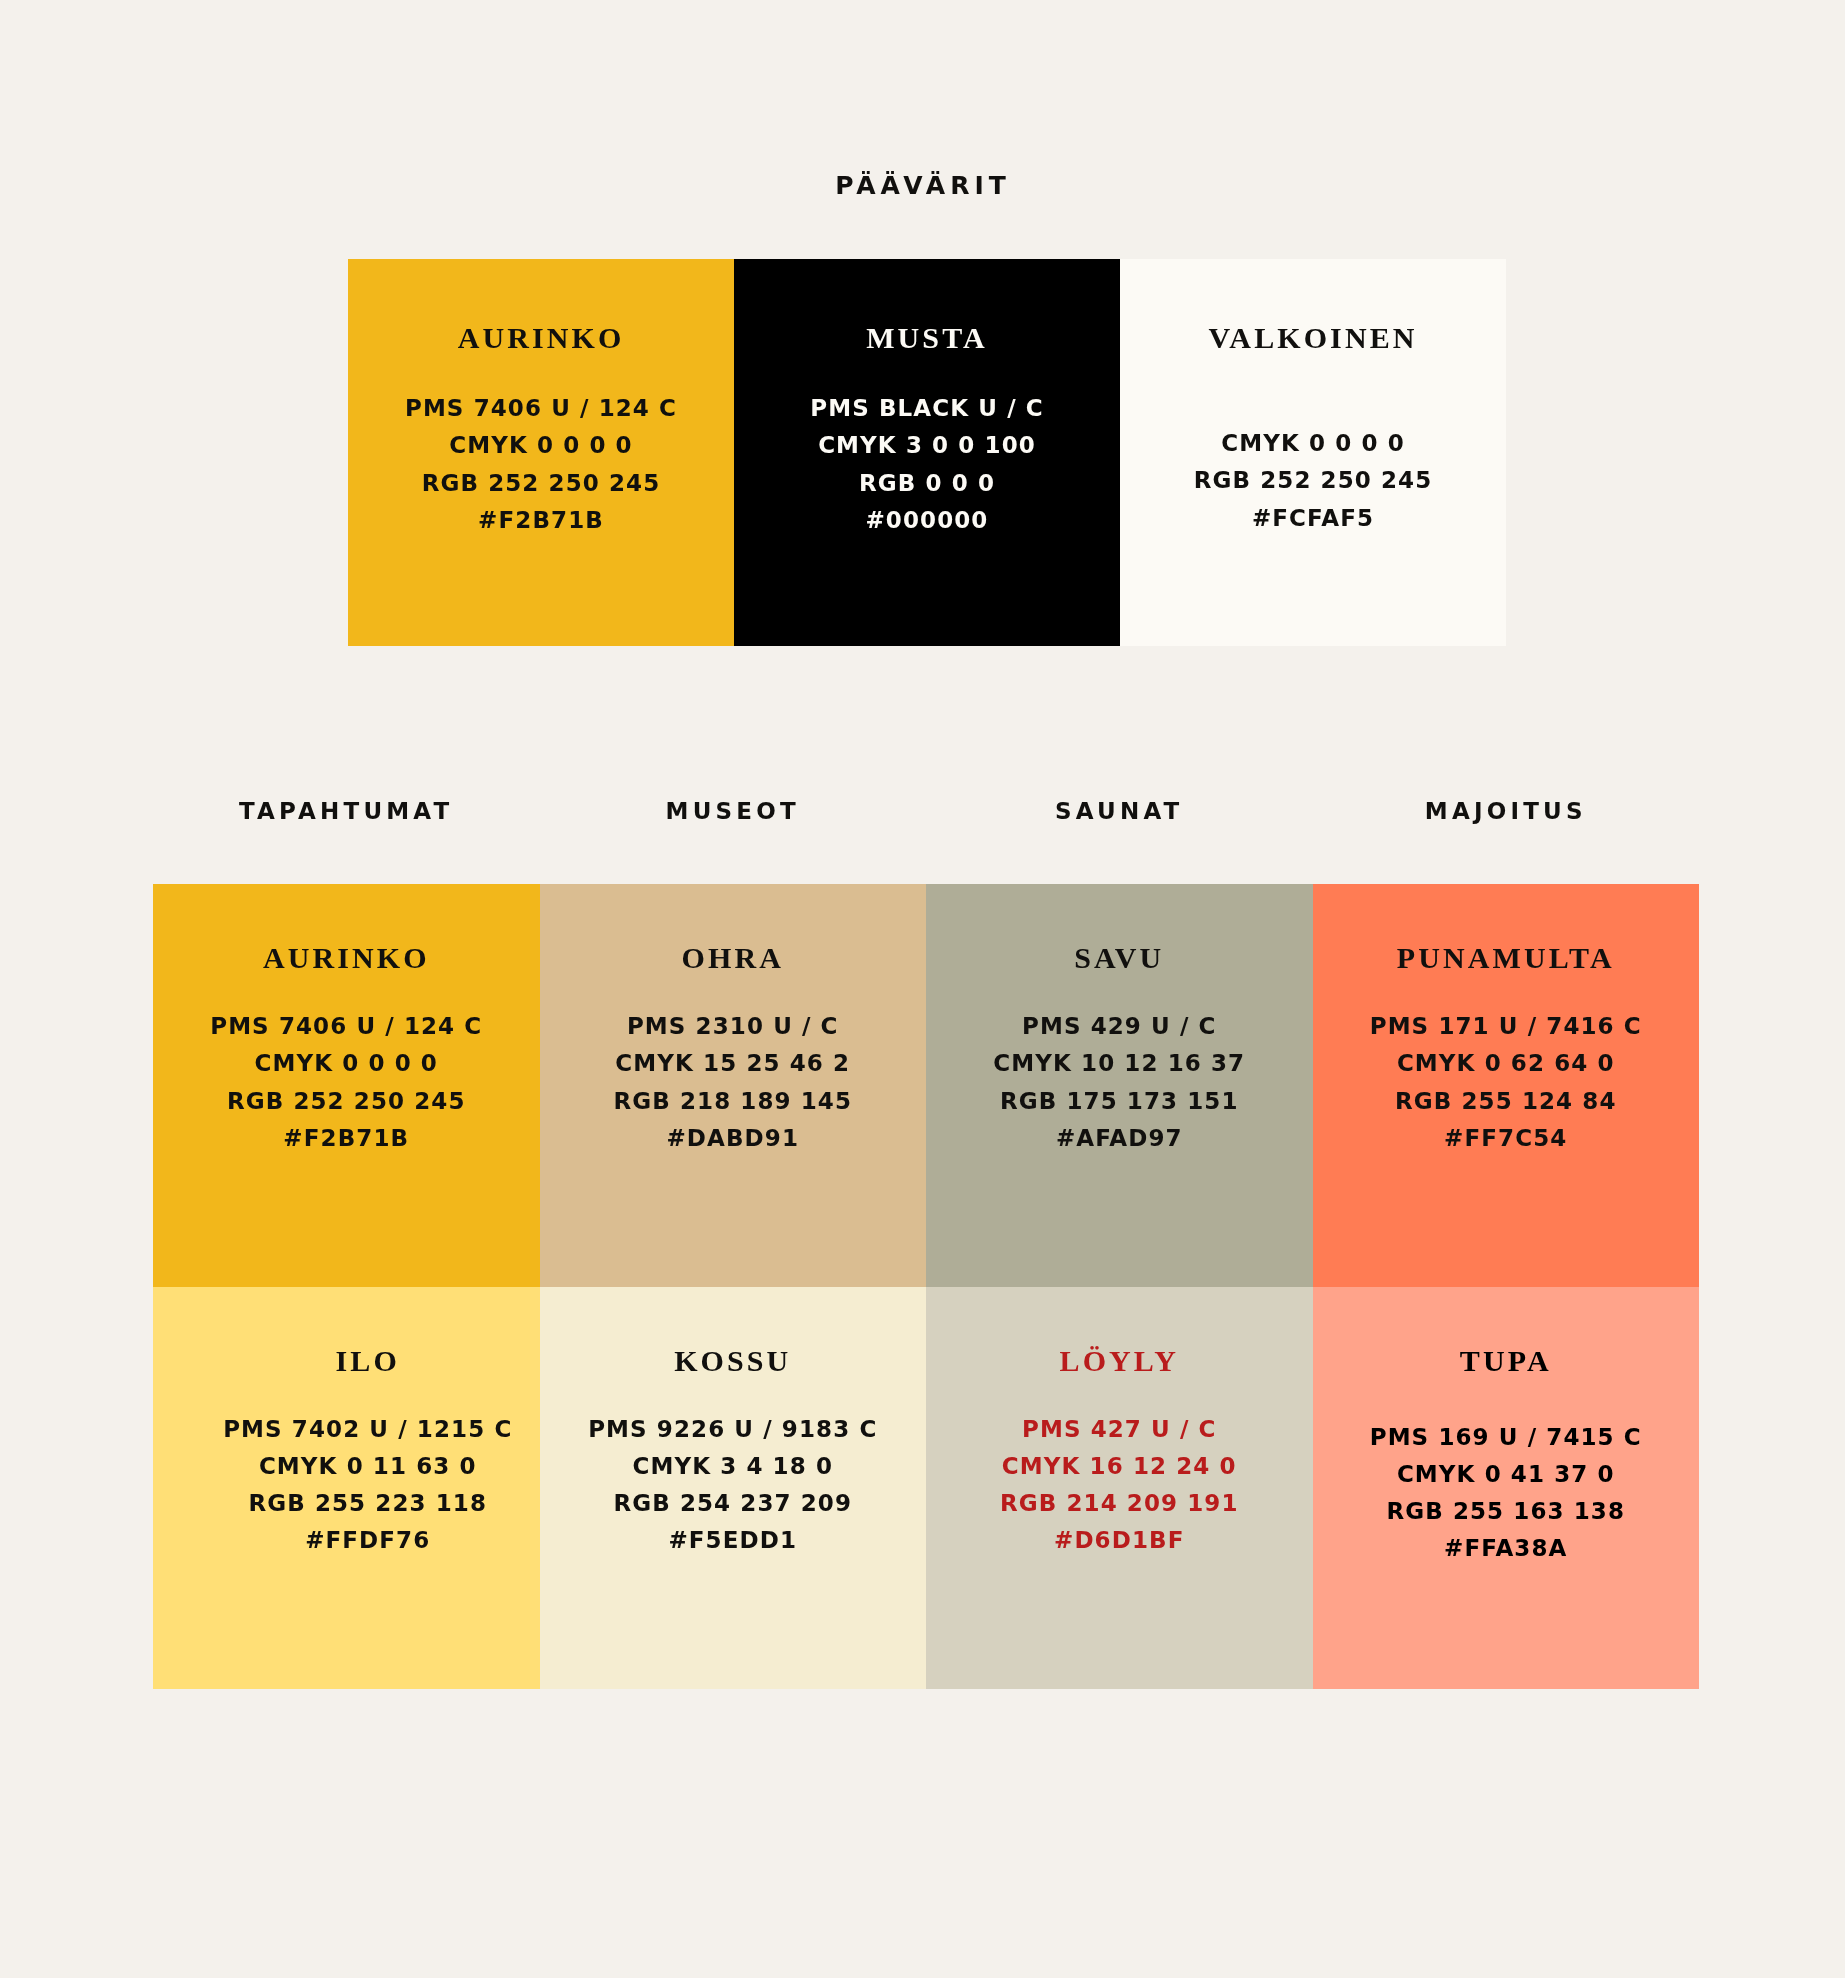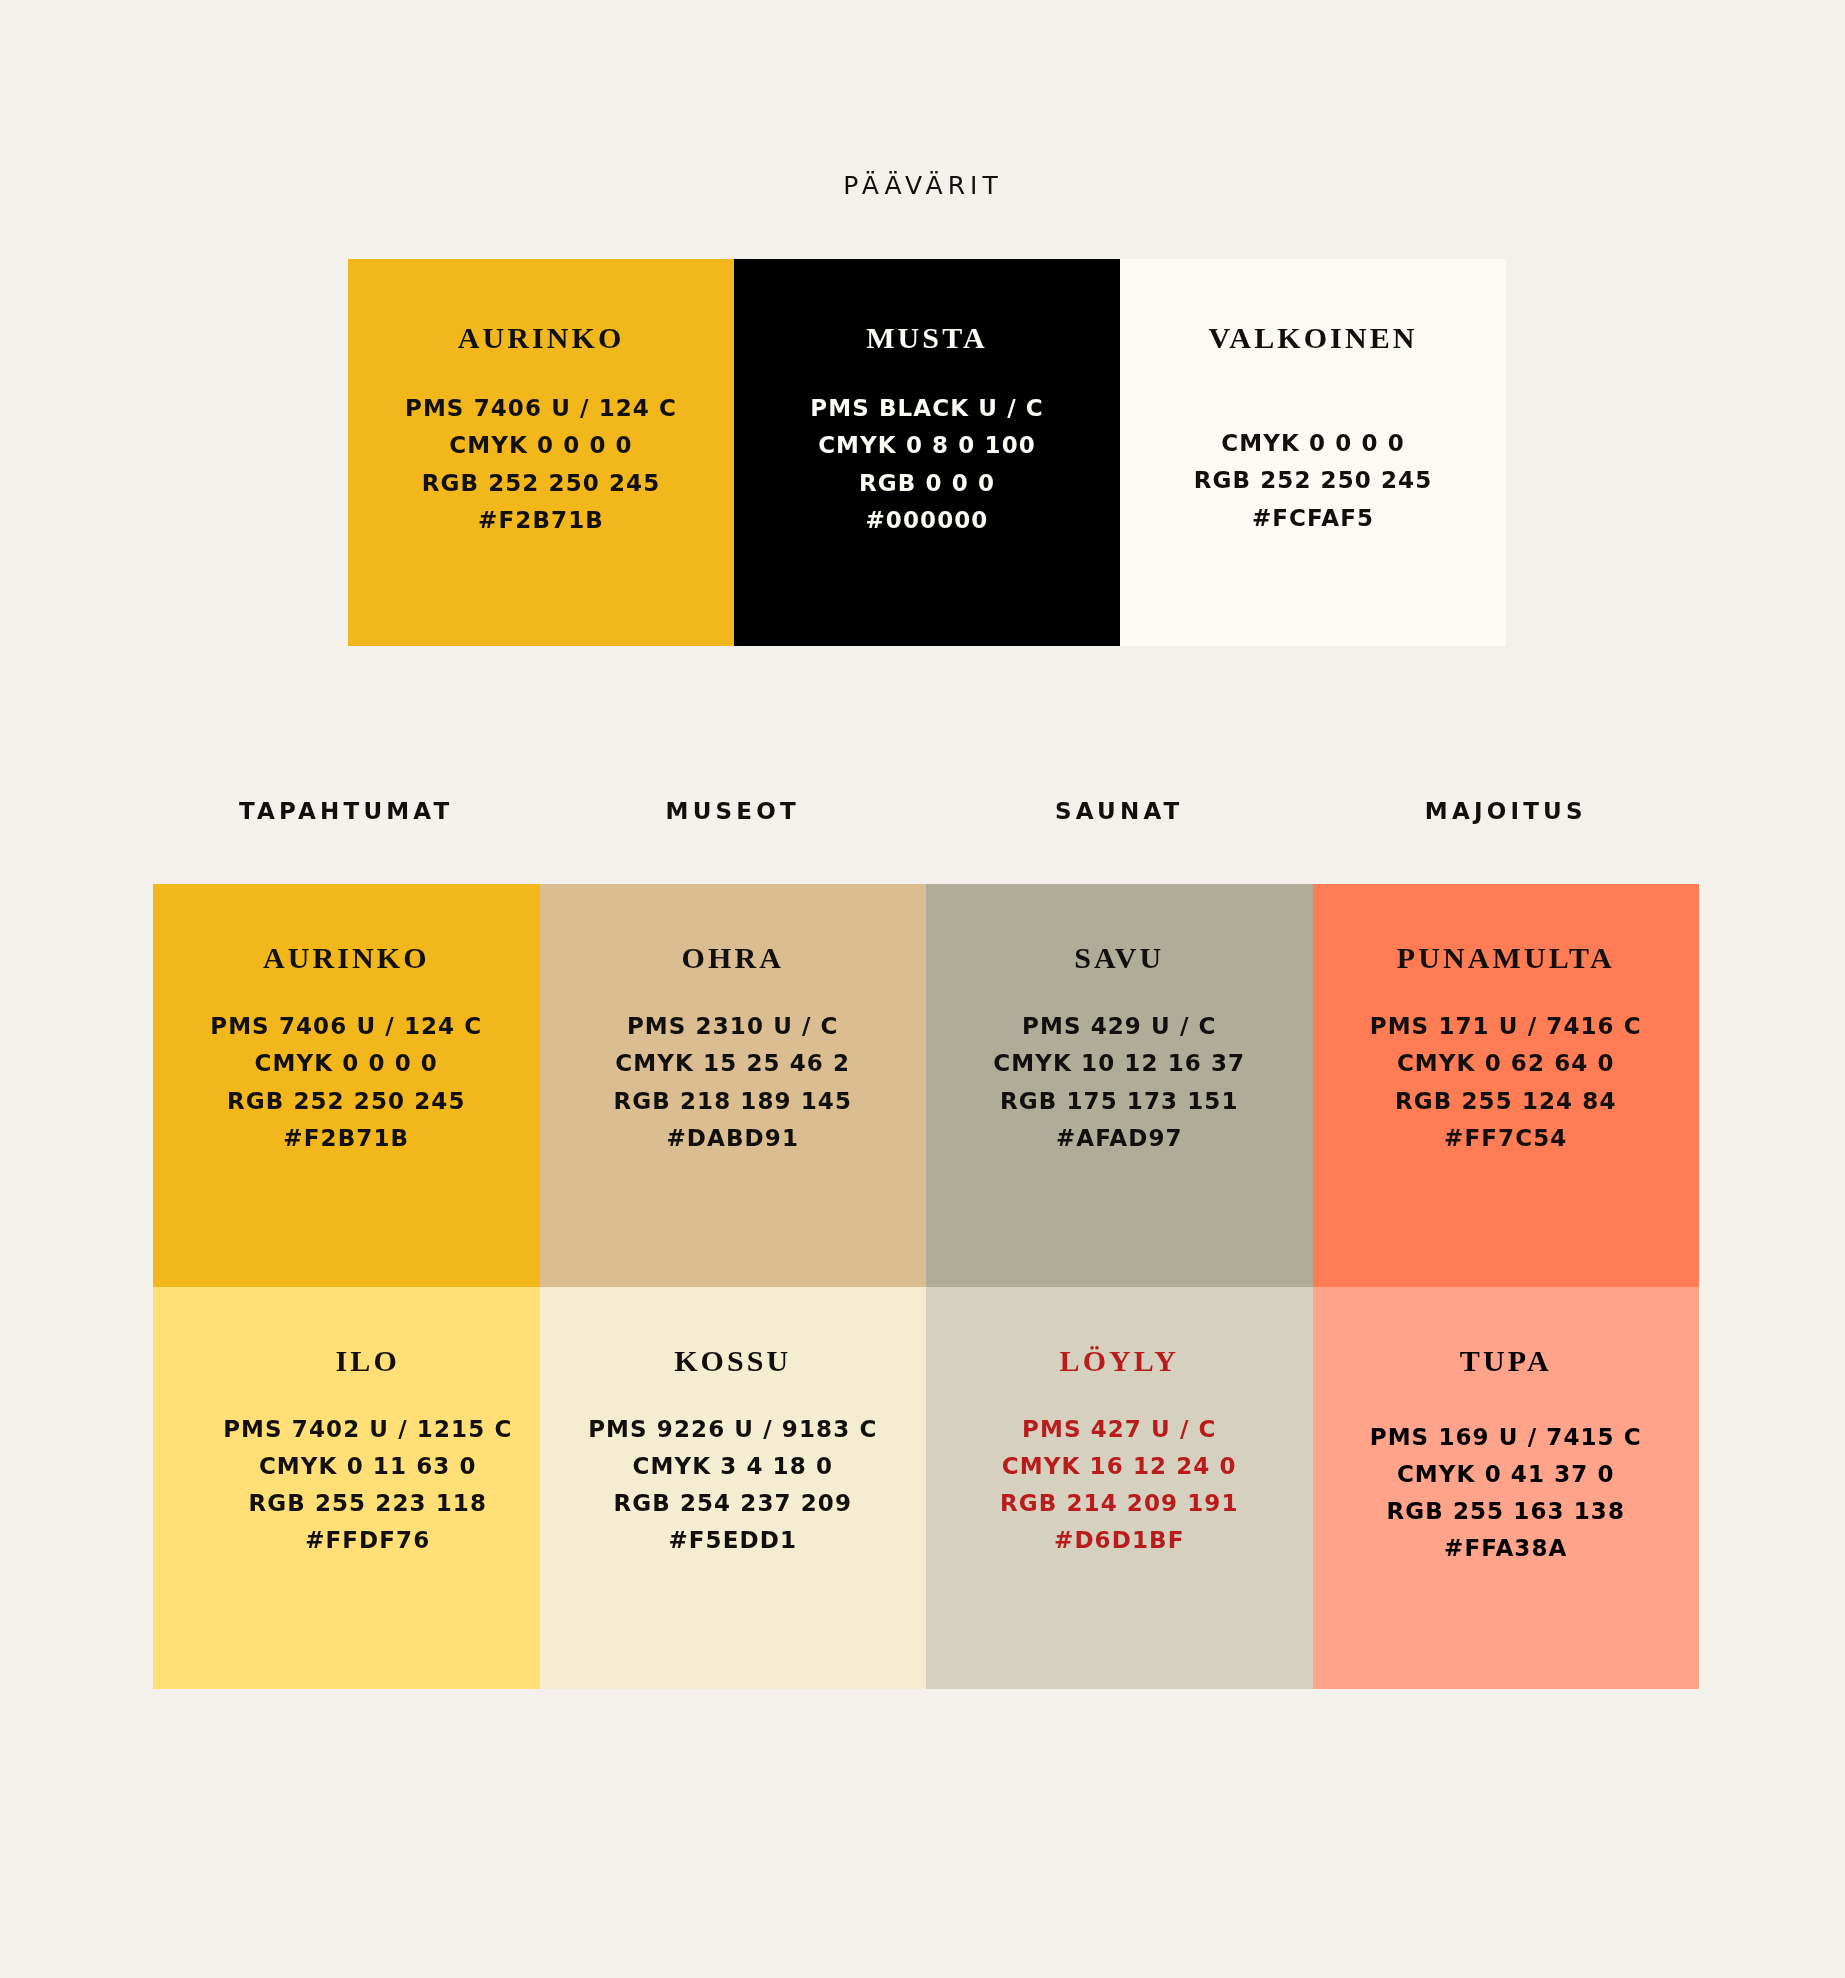--- a/index.html
+++ b/index.html
@@ -17,21 +17,21 @@
 
   
   .primary-title {
     position: absolute;
     left: 0;
     top: 171px;
     width: 1846px;
     text-align: center;
     font-family: "DejaVu Sans", sans-serif;
     font-size: 25px;
-    font-weight: 400;
+    font-weight: 700;
     letter-spacing: 5px;
     color: #11100E;
   }
 
   .primary-row {
     position: absolute;
     left: 348px;
     top: 259px;
     width: 1158px;
     height: 387px;
@@ -117,21 +117,21 @@
       <div>CMYK 0 0 0 0</div>
       <div>RGB 252 250 245</div>
       <div>#F2B71B</div>
     </div>
   </div>
 
   <div class="swatch" style="background: rgb(0, 0, 0); color: rgb(252, 250, 245);">
     <div class="name">MUSTA</div>
     <div class="specs">
       <div>PMS BLACK U / C</div>
-      <div>CMYK  0  8  0  100</div>
+      <div>CMYK  3  0  0  100</div>
       <div>RGB  0  0  0</div>
       <div>#000000</div>
     </div>
   </div>
 
   <div class="swatch no-pms" style="background: rgb(252, 250, 245); color: rgb(17, 16, 14);">
     <div class="name">VALKOINEN</div>
     <div class="specs">
       <div>CMYK 0 0 0 0</div>
       <div>RGB 252 250 245</div>

